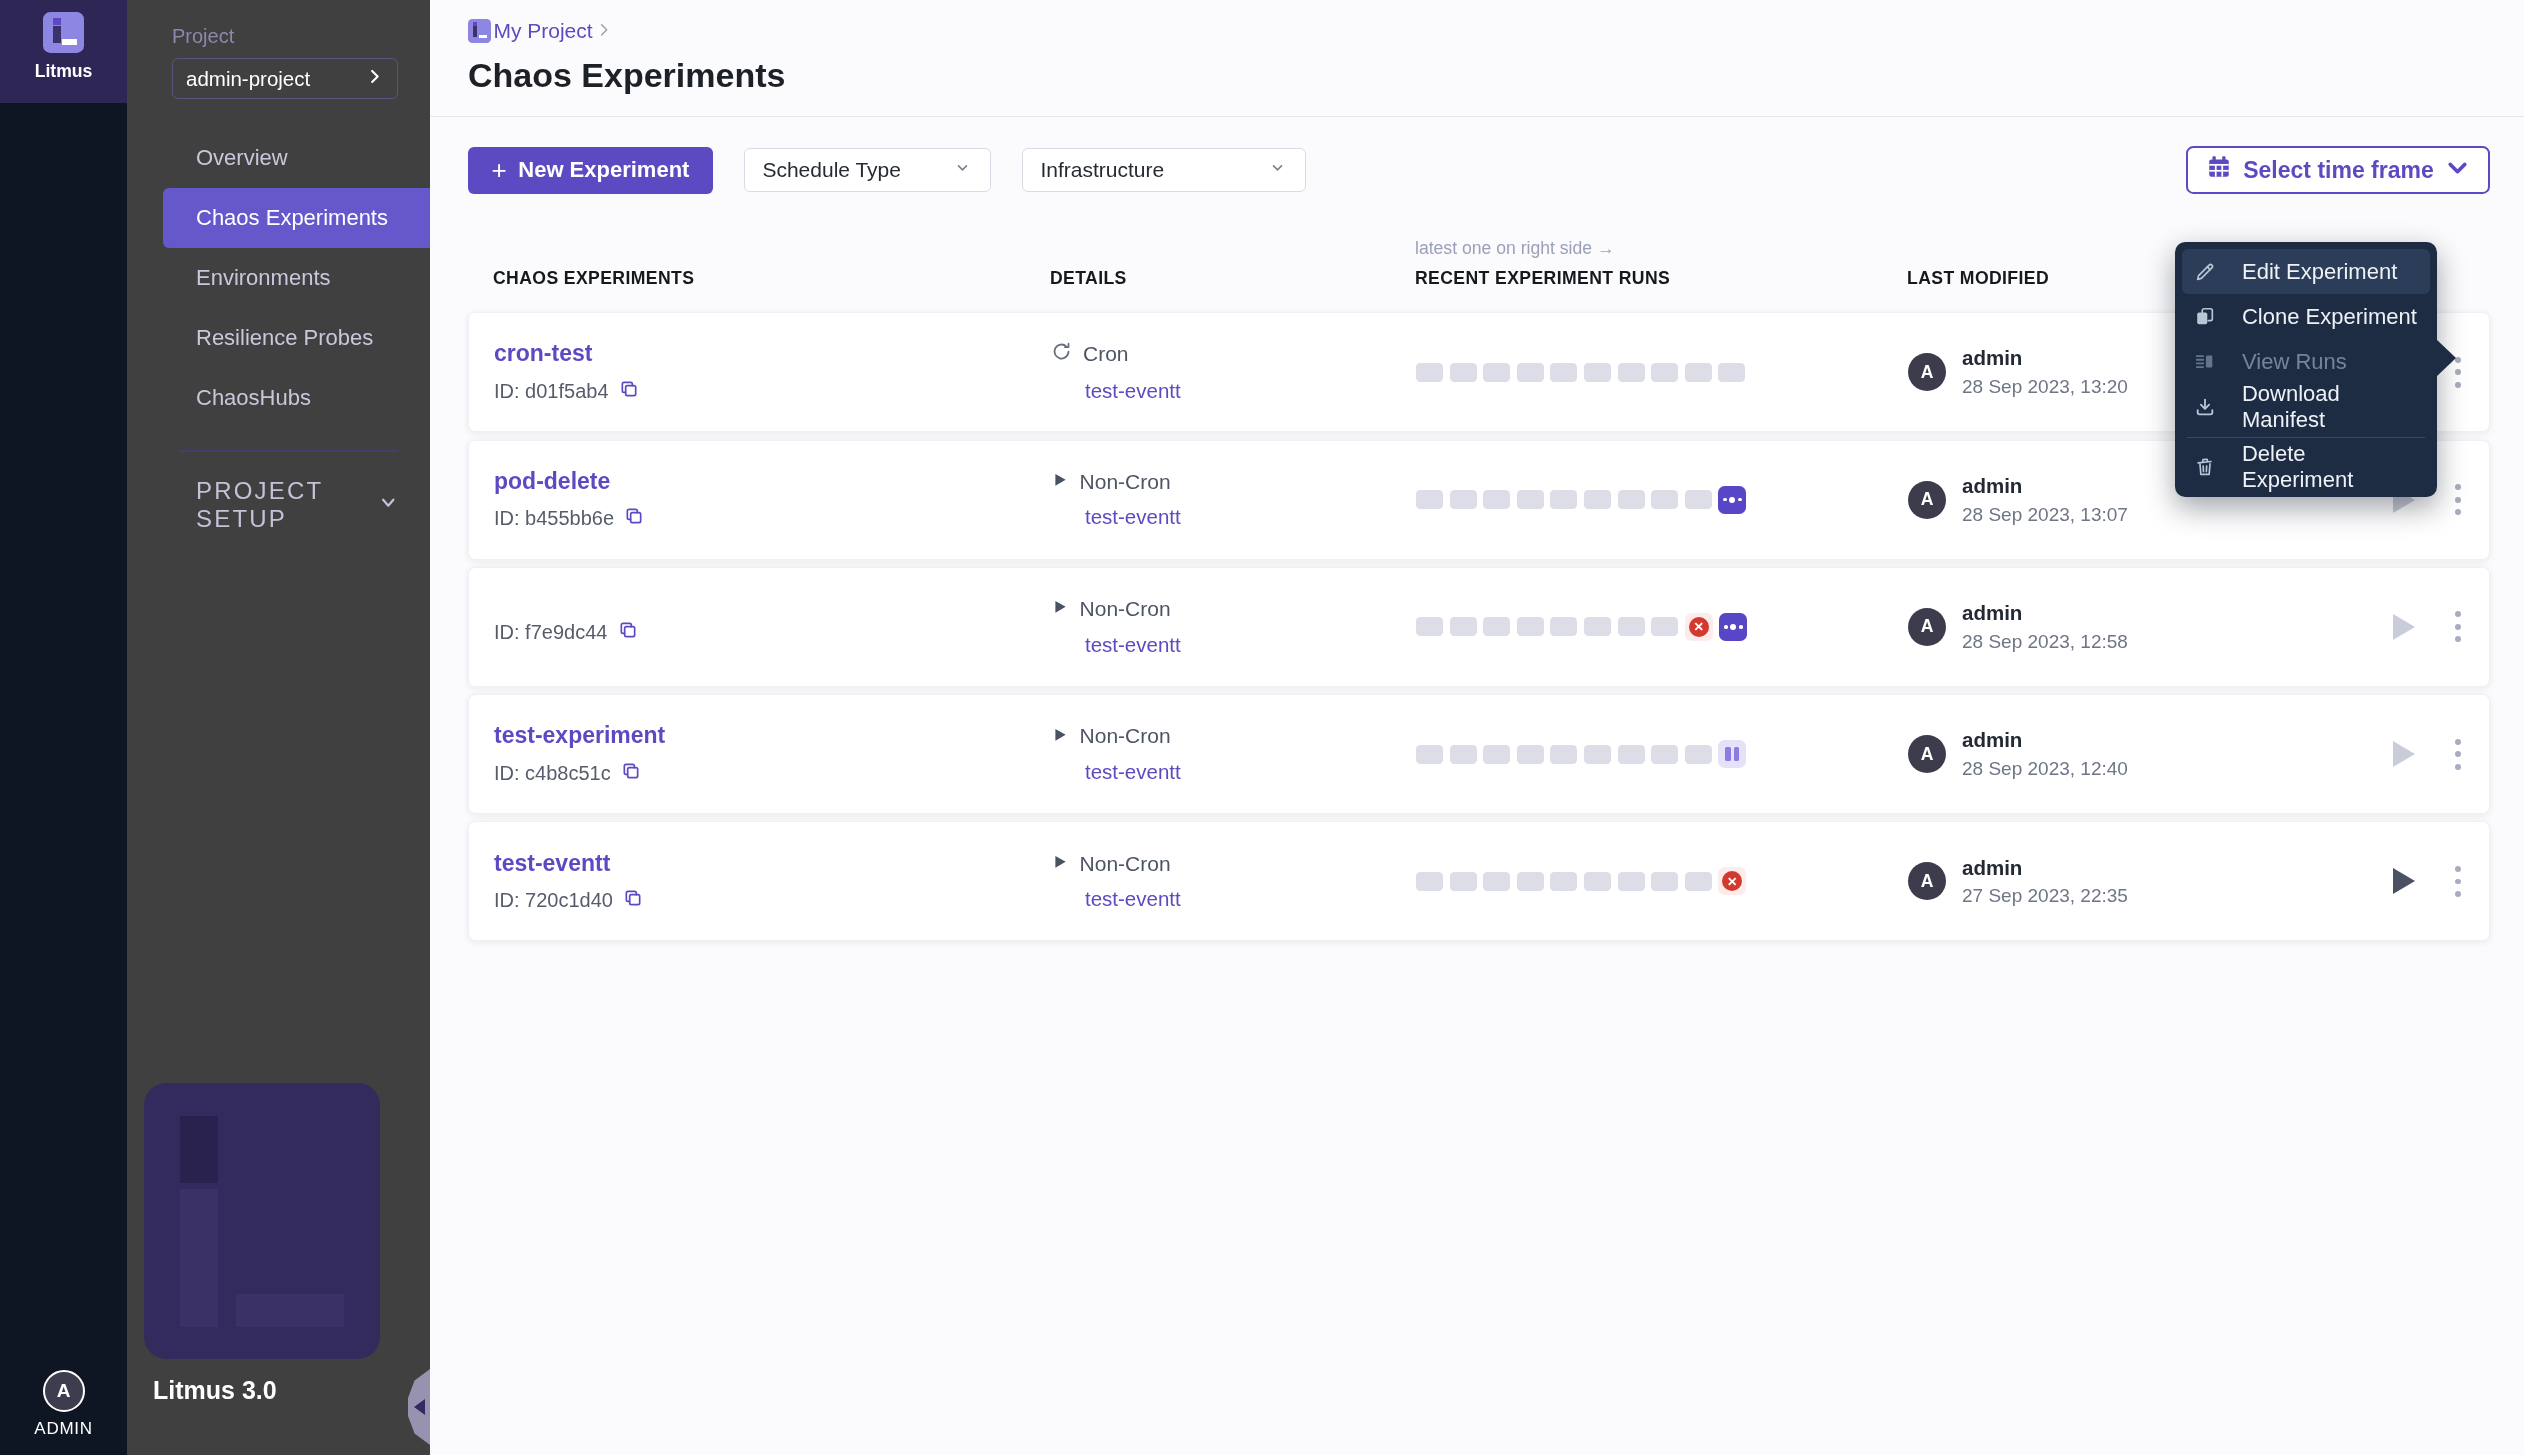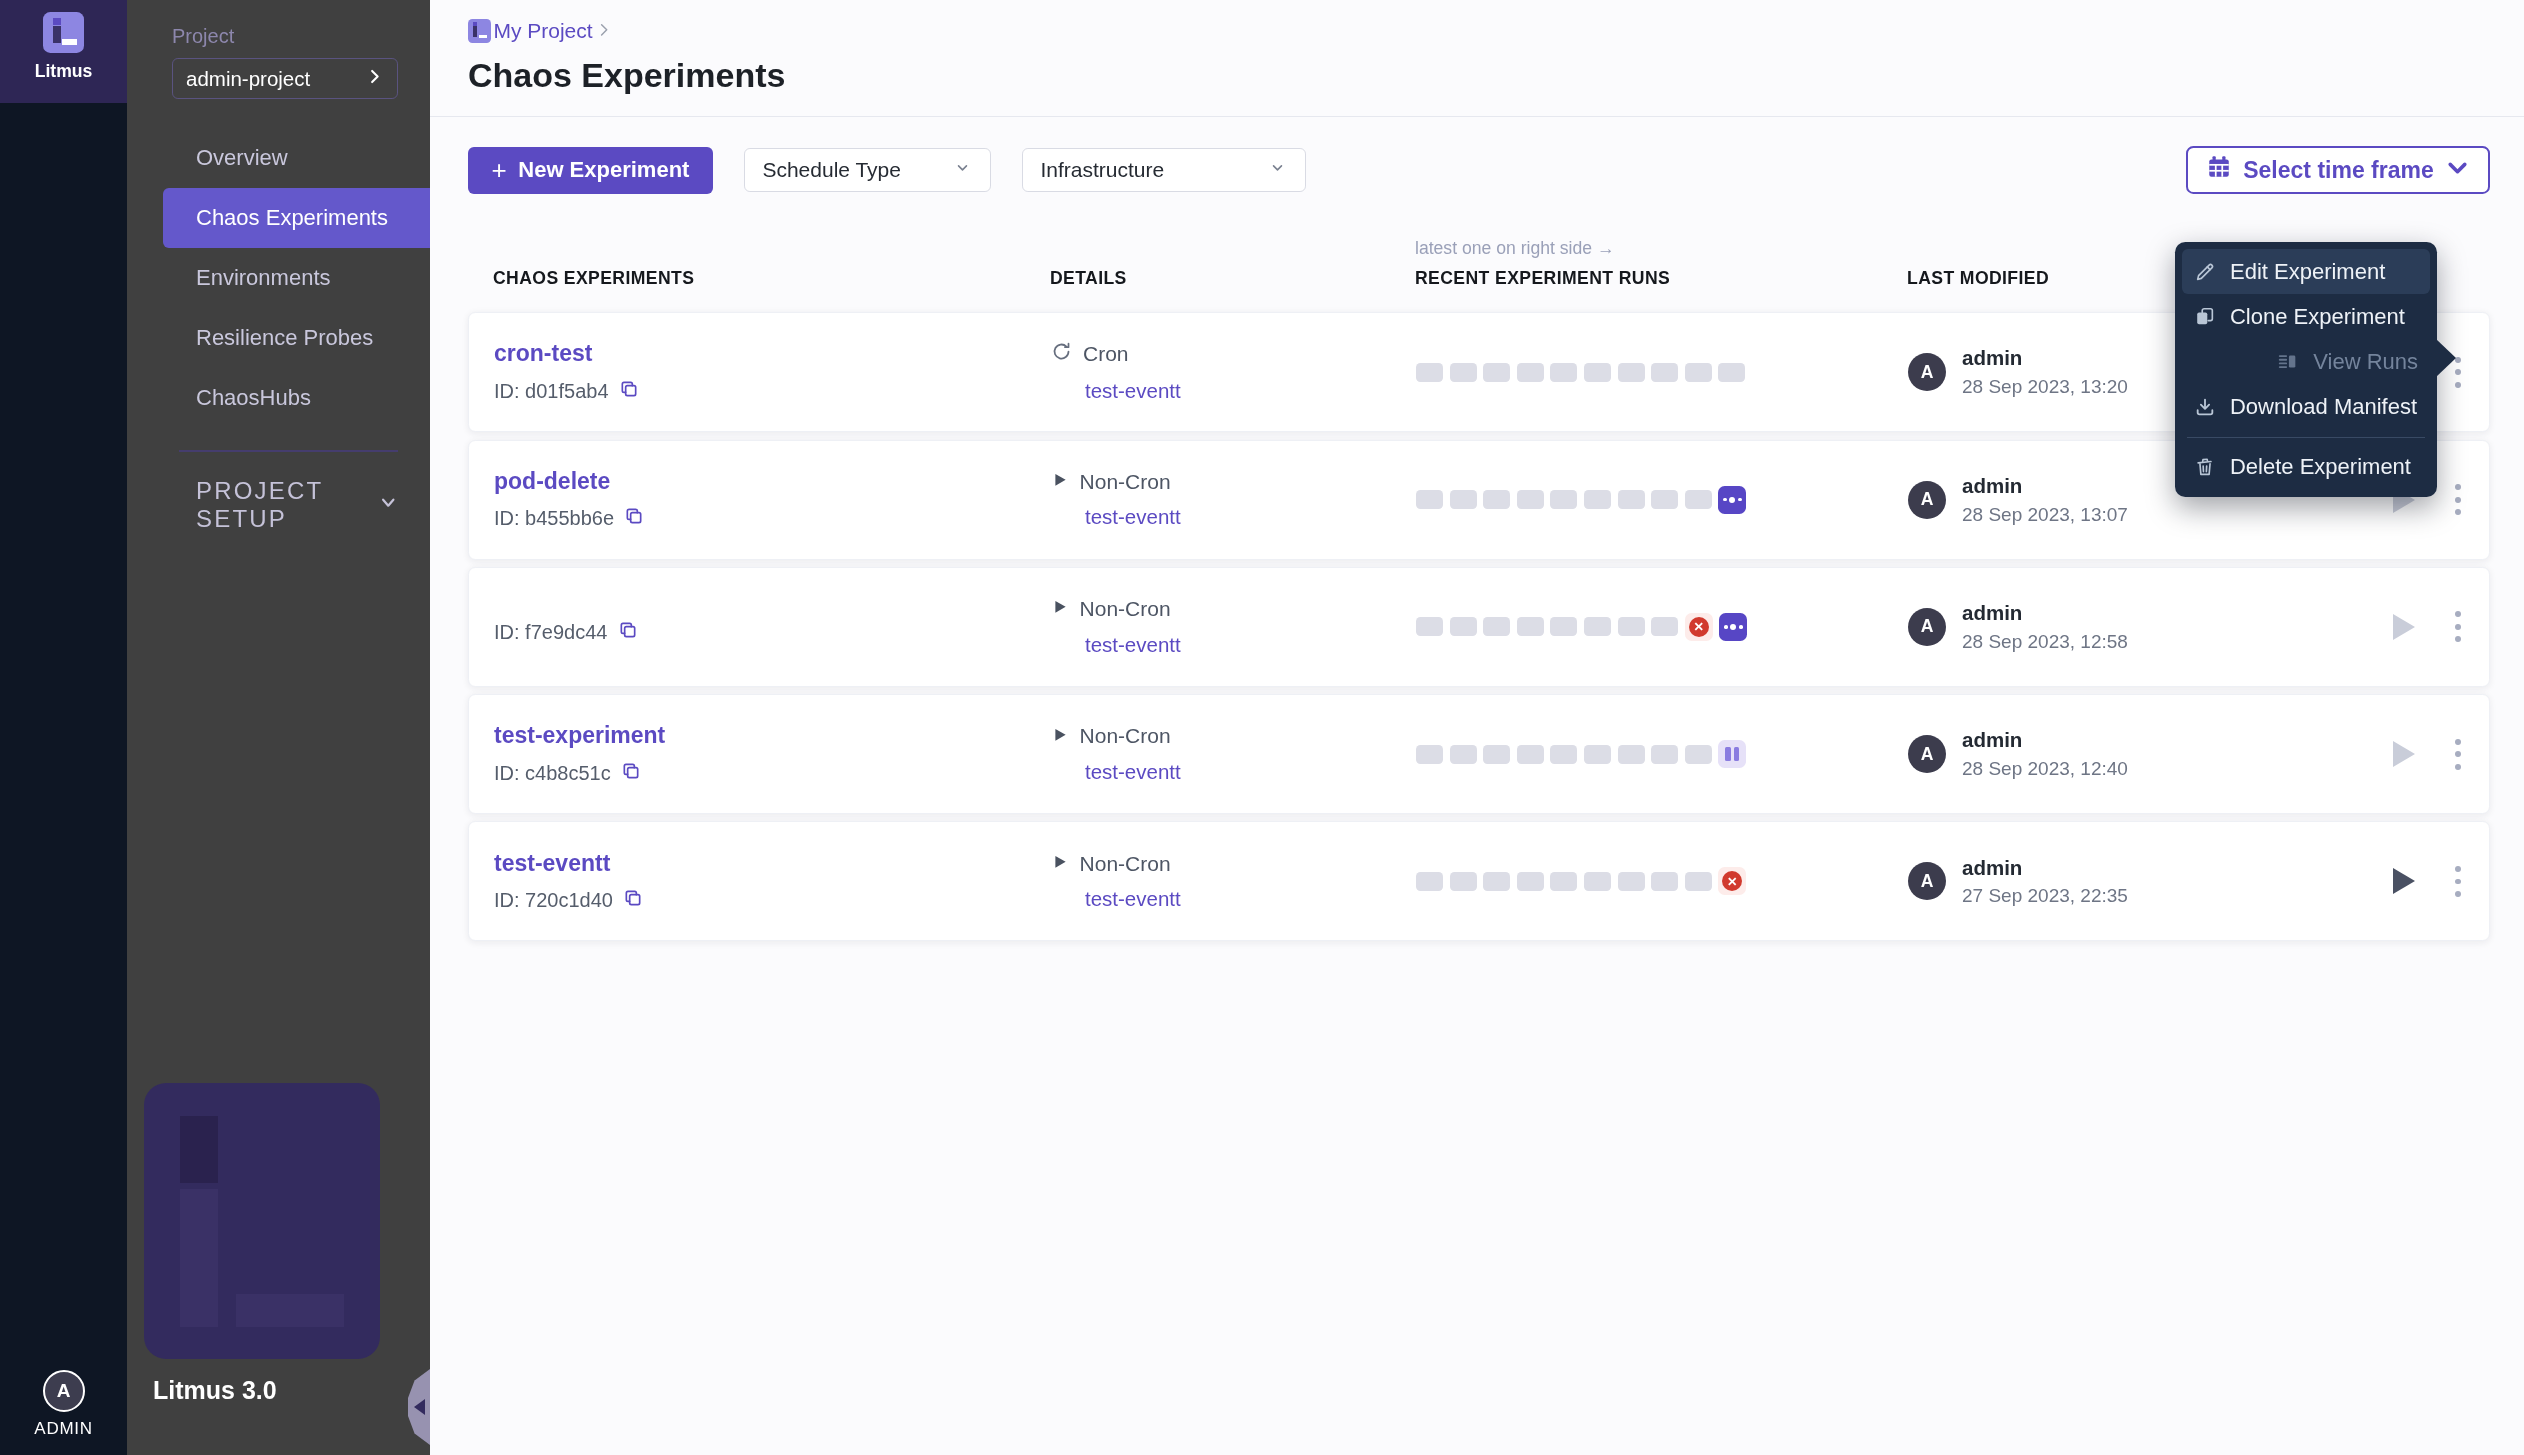--- a/index.html
+++ b/index.html
@@ -97,24 +97,24 @@
   .when { margin-top:5.9px; font-size:19px; color:#6e7585; }
   .actions { display:flex; align-items:center; justify-content:space-between; padding-left:5.9px; }
   .play { width:0; height:0; border-left:22px solid #c9cdd9; border-top:13px solid transparent; border-bottom:13px solid transparent; cursor:pointer; }
   .play.dark { border-left-color:#4a5163; }
   .kebab { display:flex; flex-direction:column; gap:6.6px; padding:5.9px; cursor:pointer; }
   .kebab i { width:5.9px; height:5.9px; border-radius:50%; background:#a7adc0; display:block; }
 
   
   .menu { position:absolute; left:1745px; top:242px; width:262px; background:#1d2c43; border-radius:10.3px; padding:7.3px;
           box-shadow:0 10.3px 29px rgba(10,15,30,0.38); z-index:10; }
-  .menu-item { display:flex; align-items:center; gap:14px; height:45px; padding:0 11.7px; border-radius:5.9px; color:#eef2f7;
+  .menu-item { display:flex; align-items:center; gap:26px; height:45px; padding:0 11.7px; border-radius:5.9px; color:#eef2f7;
                font-size:22px; cursor:pointer; }
   .menu-item.highlighted { background:#2b3d58; }
-  .menu-item.disabled { color:#74849c; cursor:default;justify-content:flex-end; }
+  .menu-item.disabled { color:#74849c; cursor:default; }
   .menu-item .mi { color:#b9c6d6; display:flex; }
   .menu-item.disabled .mi { color:#64748c; }
   .menu-divider { height:0.7px; background:#394a64; margin:7.3px 4.4px; }
   .menu-caret { position:absolute; right:-19px; top:97px; width:0; height:0;
                 border-top:19px solid transparent; border-bottom:19px solid transparent; border-left:20.5px solid #1d2c43; }
 </style>
 </head>
 <body>
 
 <div class="app">

